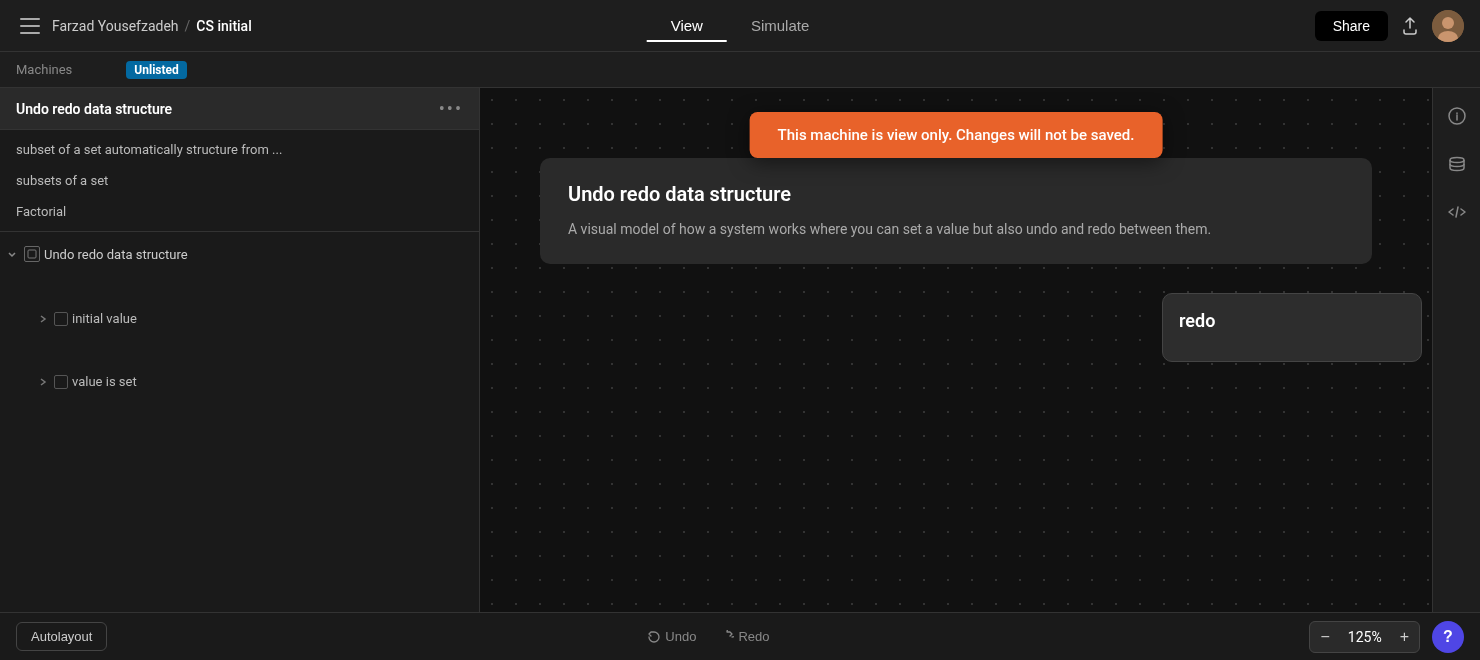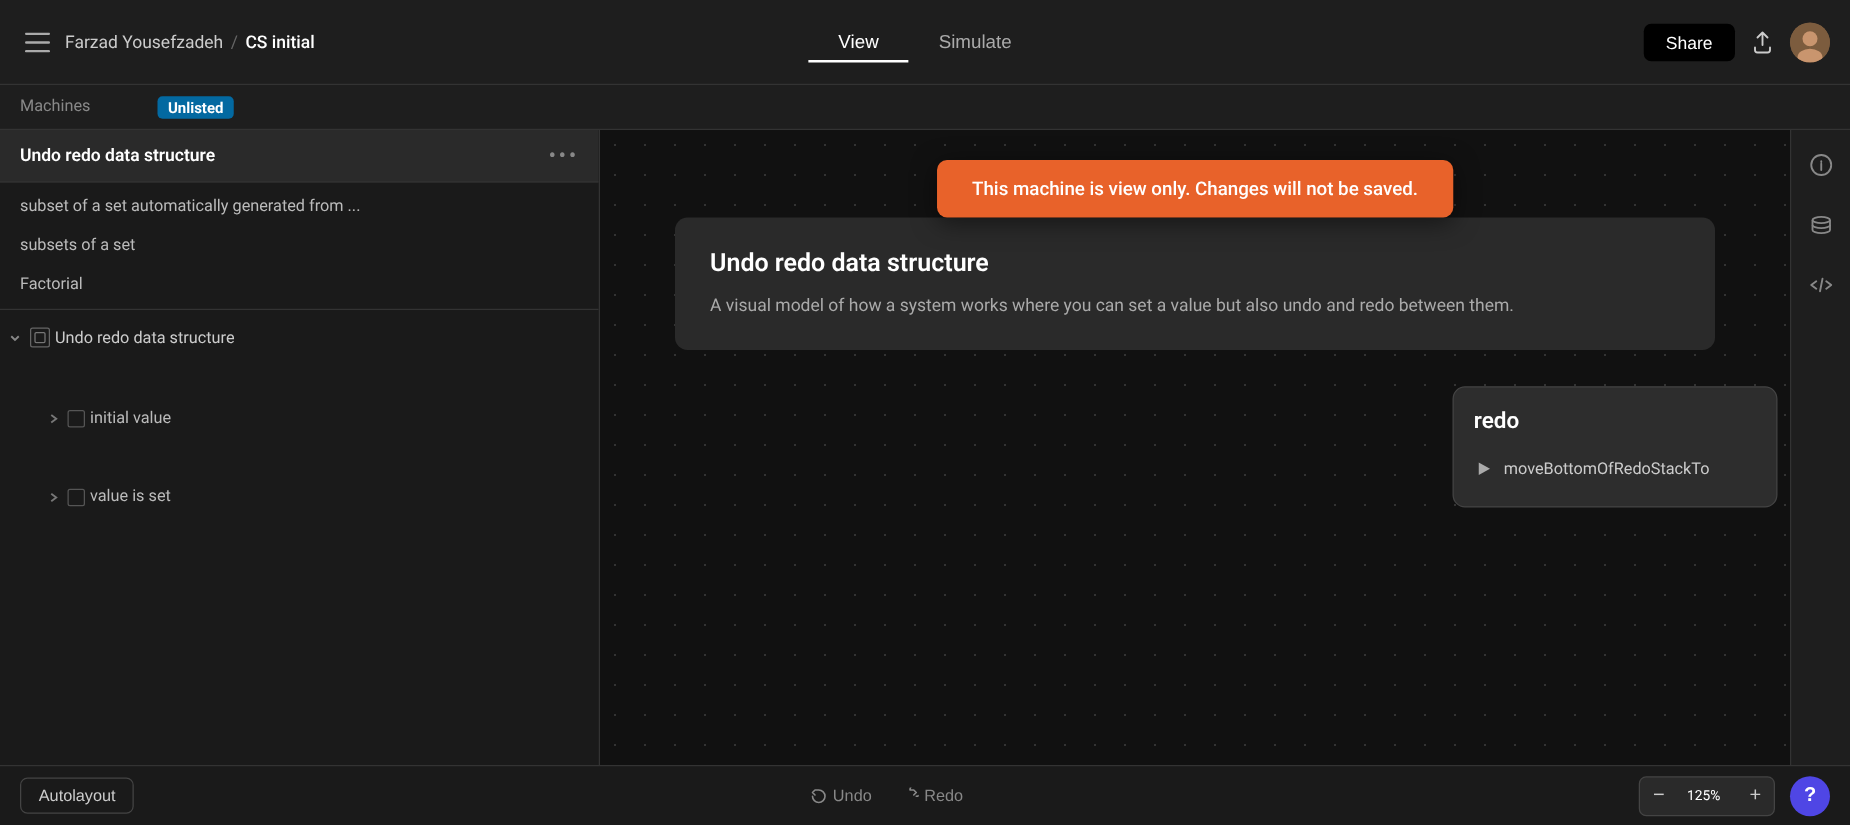--- a/index.html
+++ b/index.html
@@ -13,21 +13,21 @@
       display: flex;
       flex-direction: column;
     }
 
     
     .topbar {
       display: flex;
       align-items: center;
       background: #1e1e1e;
       border-bottom: 1px solid #333;
-      height: 68px;
+      height: 52px;
       padding: 0 16px;
       flex-shrink: 0;
       position: relative;
     }
     .topbar-left {
       display: flex;
       align-items: center;
       gap: 8px;
     }
     .menu-icon {
@@ -421,21 +421,21 @@
     }
     .zoom-btn {
       background: transparent;
       border: none;
       color: #ccc;
       padding: 6px 10px;
       cursor: pointer;
       font-size: 16px;
     }
     .zoom-value {
-      font-size: 11px;
+      font-size: 14px;
       color: #fff;
       padding: 0 8px;
       min-width: 48px;
       text-align: left;
     }
     .help-btn {
       width: 32px;
       height: 32px;
       background: #4f46e5;
       border-radius: 50%;
@@ -497,21 +497,21 @@
 
 <div class="main">
 
   <div class="sidebar">
     <div class="sidebar-active-item">
       <span class="sidebar-active-item-label">Undo redo data structure</span>
       <span class="three-dots">•••</span>
     </div>
 
     <div class="sidebar-list">
-      <div class="sidebar-list-item">subset of a set automatically generated from ...</div>
+      <div class="sidebar-list-item">subset of a set automatically structure from ...</div>
       <div class="sidebar-list-item">subsets of a set</div>
       <div class="sidebar-list-item">Factorial</div>
     </div>
 
     <div class="sidebar-tree">
       <div class="tree-root">
         <div class="tree-chevron">
           <svg width="10" height="10" viewBox="0 0 10 10">
               <path d="M2 4l3 3 3-3" stroke="#888" stroke-width="1.5" fill="none"></path>
             </svg>
@@ -552,24 +552,20 @@
       <span>This machine is view only. Changes will not be saved.</span>
     </div>
 
     <div class="info-card">
       <div class="info-card-title">Undo redo data structure</div>
       <div class="info-card-desc">A visual model of how a system works where you can set a value but also undo and redo between them.</div>
     </div>
 
     <div class="redo-node">
       <div class="redo-node-title">redo</div>
-      <div class="redo-node-item">
-        <div class="play-icon"></div>
-        <span>moveBottomOfRedoStackTo</span>
-      </div>
     </div>
   </div>
 
   <div class="right-panel">
     <div class="right-panel-icon">
       <svg width="18" height="18" viewBox="0 0 18 18" fill="none">
         <circle cx="9" cy="9" r="8" stroke="#888" stroke-width="1.5"></circle>
         <path d="M9 8v5M9 6v.5" stroke="#888" stroke-width="1.5" stroke-linecap="round"></path>
       </svg>
     </div>

